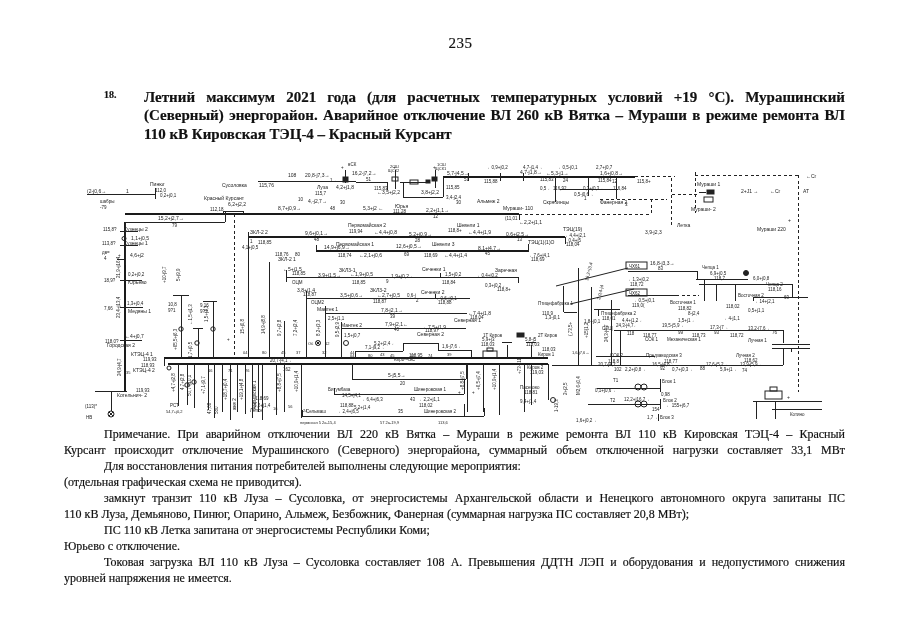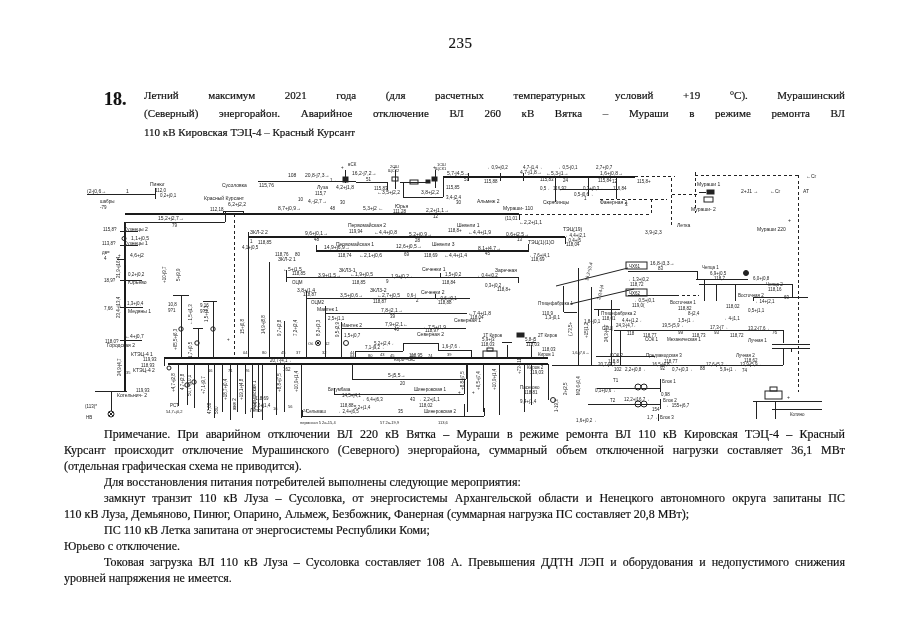--- a/index.html
+++ b/index.html
@@ -1,39 +1,39 @@
 <!DOCTYPE html>
 <html><head><meta charset="utf-8">
 <style>
 html,body{margin:0;padding:0;background:#fff;width:905px;height:640px;overflow:hidden;position:relative}
 body{font-family:"Liberation Serif",serif;color:#111;-webkit-text-stroke:0.18px #111}
 .pagenum{position:absolute;left:8px;top:35px;width:905px;text-align:center;font-size:15px;letter-spacing:.5px}
-.headnum{position:absolute;left:104px;top:88.5px;font-size:18px;font-weight:bold}
-.head{position:absolute;left:144px;top:88.5px;width:701px;font-weight:normal;font-size:11px}
+.headnum{position:absolute;left:104px;top:88.5px;font-size:10px;font-weight:bold}
+.head{position:absolute;left:144px;top:88.5px;width:701px;font-weight:bold;font-size:15px}
 .head div{height:18.6px;overflow:hidden}
 .body{position:absolute;left:64px;top:427px;width:781px;font-size:12px}
 .body div{height:16.05px;overflow:hidden}
 .j{text-align:justify}
 .j::after{content:"";display:inline-block;width:100%}
 .ind{display:inline-block;width:40px}
 svg{position:absolute;left:0;top:0}
 </style></head>
 <body>
 <div class="pagenum">235</div>
 <div class="headnum">18.</div>
 <div class="head">
 <div class="j">Летний максимум 2021 года (для расчетных температурных условий +19&nbsp;°С). Мурашинский</div>
 <div class="j">(Северный) энергорайон. Аварийное отключение ВЛ 260 кВ Вятка – Мураши в режиме ремонта ВЛ</div>
 <div>110 кВ Кировская ТЭЦ-4 – Красный Курсант</div>
 </div>
 <div class="body">
 <div class="j"><span class="ind"></span>Примечание. При аварийном отключении ВЛ 220 кВ Вятка – Мураши в режиме ремонта ВЛ 110 кВ Кировская ТЭЦ-4 – Красный</div>
-<div class="j">Курсант происходит отключение Мурашинского (Северного) энергорайона, суммарный объем отключенной нагрузки составляет 36,1 МВт</div>
+<div class="j">Курсант происходит отключение Мурашинского (Северного) энергорайона, суммарный объем отключенной нагрузки составляет 33,1 МВт</div>
+<div><span class="ind"></span>Для восстановления питания потребителей выполнены следующие мероприятия:</div>
 <div>(отдельная графическая схема не приводится).</div>
-<div><span class="ind"></span>Для восстановления питания потребителей выполнены следующие мероприятия:</div>
 <div class="j"><span class="ind"></span>замкнут транзит 110 кВ Луза – Сусоловка, от энергосистемы Архангельской области и Ненецкого автономного округа запитаны ПС</div>
 <div>110 кВ Луза, Демьяново, Пинюг, Опарино, Альмеж, Безбожник, Фанерная (суммарная нагрузка ПС составляет 20,8 МВт);</div>
 <div><span class="ind"></span>ПС 110 кВ Летка запитана от энергосистемы Республики Коми;</div>
 <div>Юрьево с отключение.</div>
 <div class="j"><span class="ind"></span>Токовая загрузка ВЛ 110 кВ Луза – Сусоловка составляет 108 А. Превышения ДДТН ЛЭП и оборудования и недопустимого снижения</div>
 <div>уровней напряжения не имеется.</div>
 </div>
 <svg width="905" height="640" viewBox="0 0 905 640">
 <g stroke="#1a1a1a" stroke-width="1.6" fill="none" shape-rendering="crispEdges">
 <line x1="125" y1="214" x2="519" y2="214"></line>

